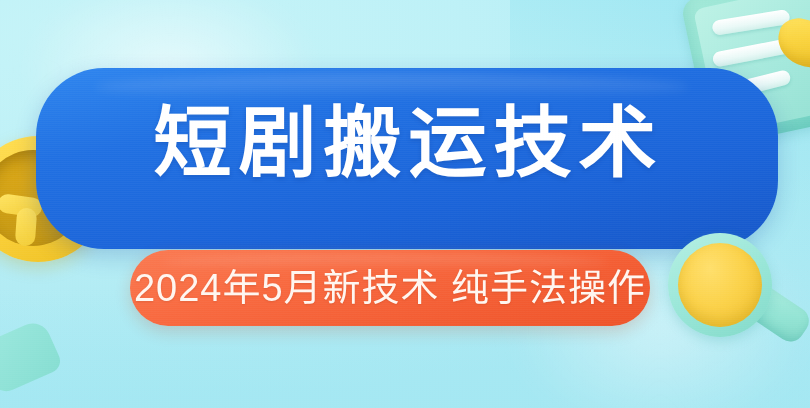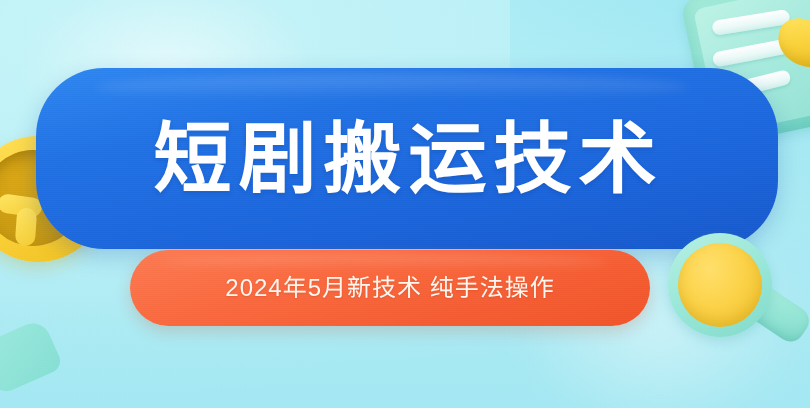--- a/index.html
+++ b/index.html
@@ -200,38 +200,38 @@
     position: absolute;
     left: 6%; top: 4px; right: 8%; height: 16px;
     border-radius: 50%;
     background: linear-gradient(to bottom, rgba(255,255,255,0.18), rgba(255,255,255,0));
     filter: blur(4px);
   }
 
   
   .title-main {
     position: absolute;
-    left: 0; top: 116px;
+    left: 0; top: 100px;
     width: 810px;
     text-align: center;
     font-size: 78px;
     line-height: 86px;
     font-weight: 700;
     color: #ffffff;
     letter-spacing: 7px;
     text-indent: 7px;
     white-space: nowrap;
     text-shadow: 0 2px 4px rgba(10,50,130,0.22);
   }
   .title-sub {
     position: absolute;
     left: 130px; top: 266px;
     width: 520px;
     text-align: center;
-    font-size: 24px;
+    font-size: 38px;
     line-height: 44px;
     font-weight: 400;
     color: #fff6f0;
     letter-spacing: 1px;
     white-space: nowrap;
     text-shadow: 0 1px 2px rgba(170,60,25,0.25);
   }
 </style>
 </head>
 <body>

